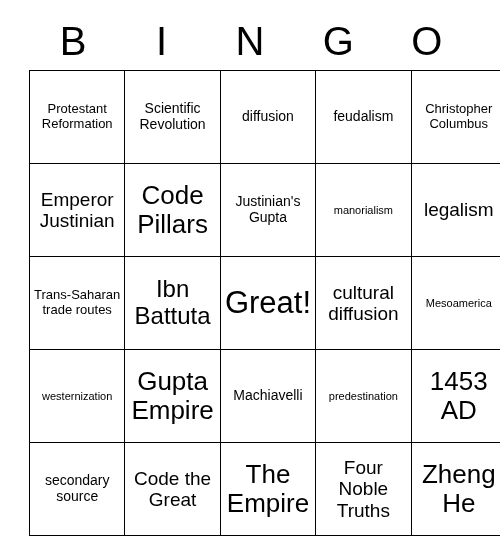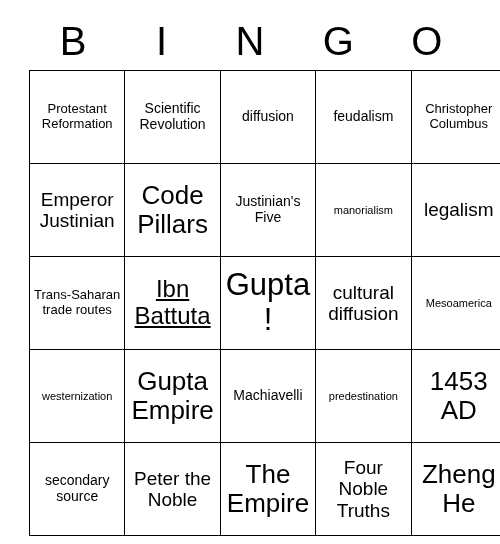--- a/index.html
+++ b/index.html
@@ -59,21 +59,21 @@
     overflow-wrap: break-word;
     hyphens: none;
     margin-left: 36px;
   }
 
   
   .fs-xs   { font-size: 11px; line-height: 1.20; }
   .fs-sm   { font-size: 13px; line-height: 1.18; }
   .fs-md   { font-size: 14px; line-height: 1.15; }
   .fs-lg   { font-size: 19px; line-height: 1.12; }
-  .fs-xl   { font-size: 24px; line-height: 1.10; text-decoration: underline; }
+  .fs-xl   { font-size: 24px; line-height: 1.10; }
   .fs-xxl  { font-size: 26px; line-height: 1.10; }
   .fs-free { font-size: 31px; line-height: 1.05; }
 </style>
 </head>
 <body>
 
 <div class="card">
 
   <div class="header-row">
     <div class="header-cell">B</div>
@@ -88,41 +88,41 @@
       <tr>
         <td class="fs-sm">Protestant Reformation</td>
         <td class="fs-md">Scientific Revolution</td>
         <td class="fs-md">diffusion</td>
         <td class="fs-md">feudalism</td>
         <td class="fs-sm">Christopher Columbus</td>
       </tr>
       <tr>
         <td class="fs-lg">Emperor Justinian</td>
         <td class="fs-xxl">Code Pillars</td>
-        <td class="fs-md">Justinian's Five</td>
+        <td class="fs-md">Justinian's Gupta</td>
         <td class="fs-xs">manorialism</td>
         <td class="fs-lg">legalism</td>
       </tr>
       <tr>
         <td class="fs-sm">Trans-Saharan trade routes</td>
         <td class="fs-xl">Ibn Battuta</td>
-        <td class="fs-free">Gupta!</td>
+        <td class="fs-free">Great!</td>
         <td class="fs-lg">cultural diffusion</td>
         <td class="fs-xs">Mesoamerica</td>
       </tr>
       <tr>
         <td class="fs-xs">westernization</td>
         <td class="fs-xxl">Gupta Empire</td>
         <td class="fs-md">Machiavelli</td>
         <td class="fs-xs">predestination</td>
         <td class="fs-xxl">1453 AD</td>
       </tr>
       <tr>
         <td class="fs-md">secondary source</td>
-        <td class="fs-lg">Peter the Noble</td>
+        <td class="fs-lg">Code the Great</td>
         <td class="fs-xxl">The Empire</td>
         <td class="fs-lg">Four Noble Truths</td>
         <td class="fs-xxl">Zheng He</td>
       </tr>
     </tbody>
   </table>
 
 </div>
 
 </body></html>

